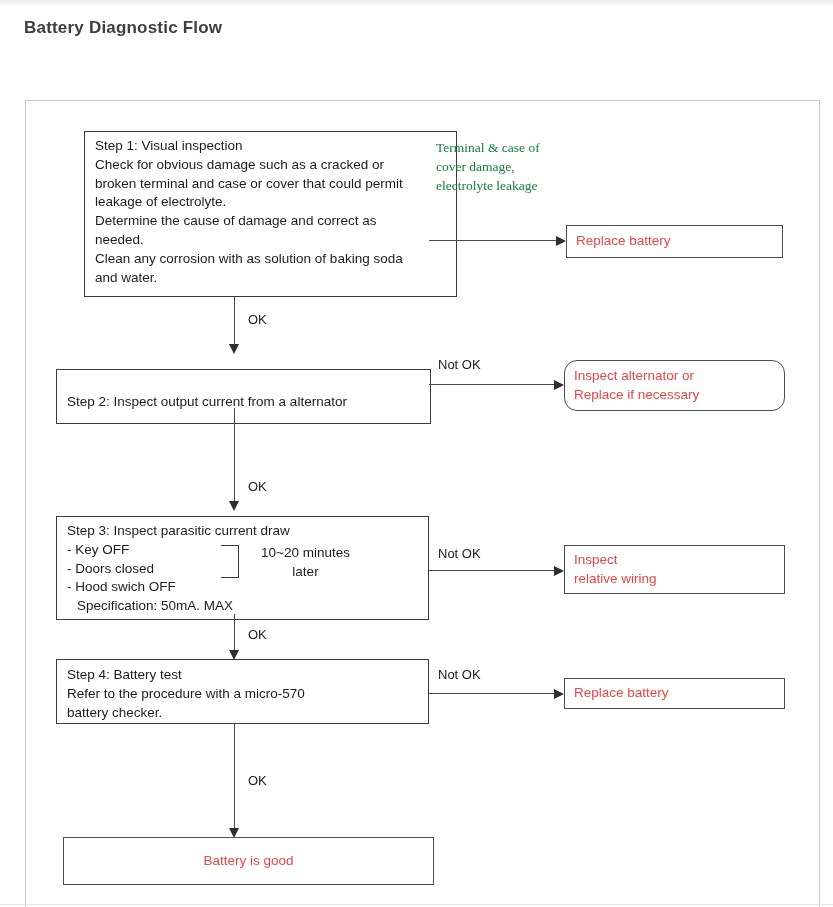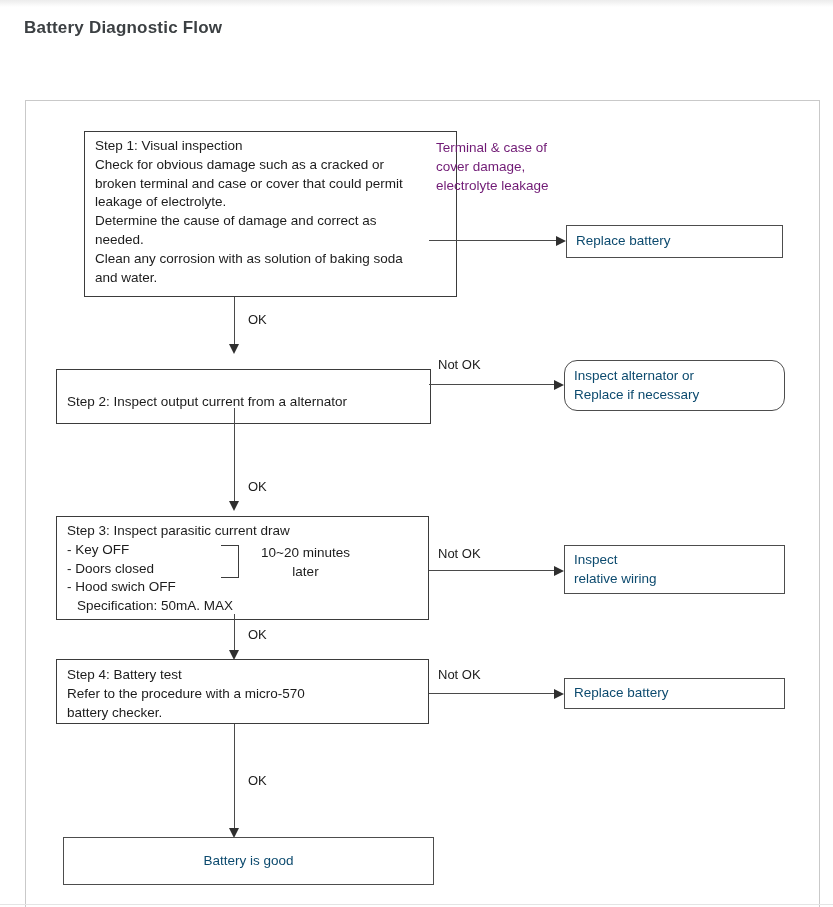--- a/index.html
+++ b/index.html
@@ -12,23 +12,23 @@
     background:linear-gradient(#ececec,#ffffff);}
   .bottom-line{position:absolute;left:0;top:904px;width:833px;height:1px;background:#e4e4e4;}
   .page-title{position:absolute;left:24px;top:18px;margin:0;
     font-size:17px;font-weight:700;color:#3c4043;letter-spacing:.2px;}
   .frame{position:absolute;left:25px;top:100px;width:795px;height:820px;
     background:#ffffff;border:1px solid #c9c9c9;border-bottom:none;box-sizing:border-box;}
   .box{position:absolute;background:#ffffff;border:1.5px solid #3b3b3b;
     box-sizing:border-box;font-size:13.5px;line-height:18.8px;color:#1c1c1c;
     padding:5px 10px;}
   .outbox{position:absolute;background:#ffffff;border:1px solid #4d4d4d;
-    box-sizing:border-box;font-size:13.5px;line-height:18.5px;color:#0c4a6e;
+    box-sizing:border-box;font-size:13.5px;line-height:18.5px;color:#ef4444;
     padding:5px 9px;display:flex;flex-direction:column;justify-content:center;}
-  .note{position:absolute;font-size:13.5px;line-height:18.8px;color:#701a75;}
+  .note{position:absolute;font-size:13.5px;line-height:18.8px;color:#15803d;font-family:Liberation Serif, serif;}
   .lbl{position:absolute;font-size:13px;color:#1c1c1c;white-space:nowrap;}
   .hline{position:absolute;height:1.2px;background:#4a4a4a;}
   .vline{position:absolute;width:1.2px;background:#4a4a4a;}
   .arr-r{position:absolute;width:0;height:0;
     border-top:5px solid transparent;border-bottom:5px solid transparent;
     border-left:10px solid #2f2f2f;}
   .arr-d{position:absolute;width:0;height:0;
     border-left:5px solid transparent;border-right:5px solid transparent;
     border-top:10px solid #2f2f2f;}
   .bracket{position:absolute;border:1.2px solid #3c3c3c;border-left:none;

